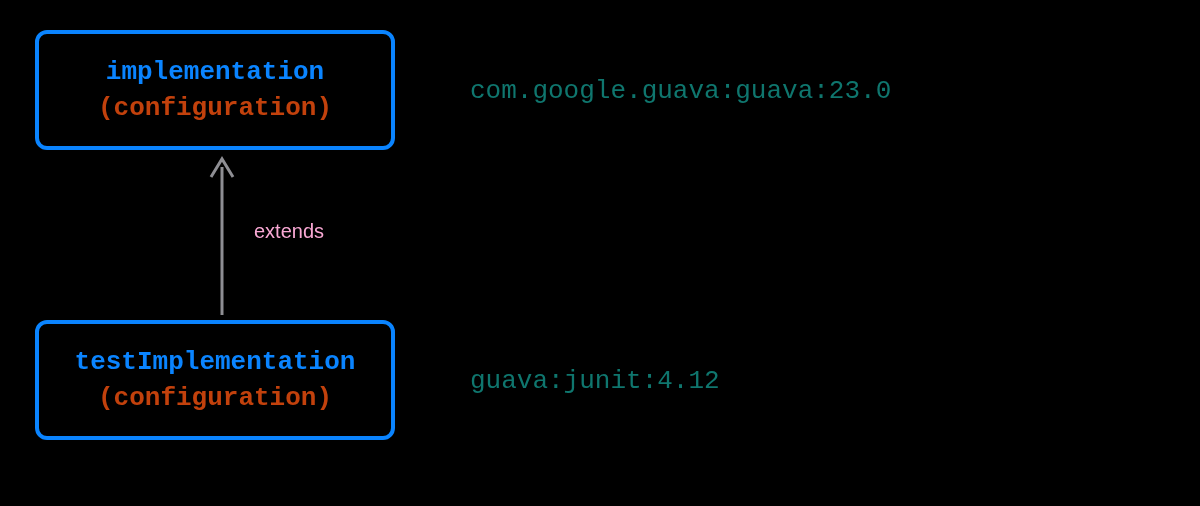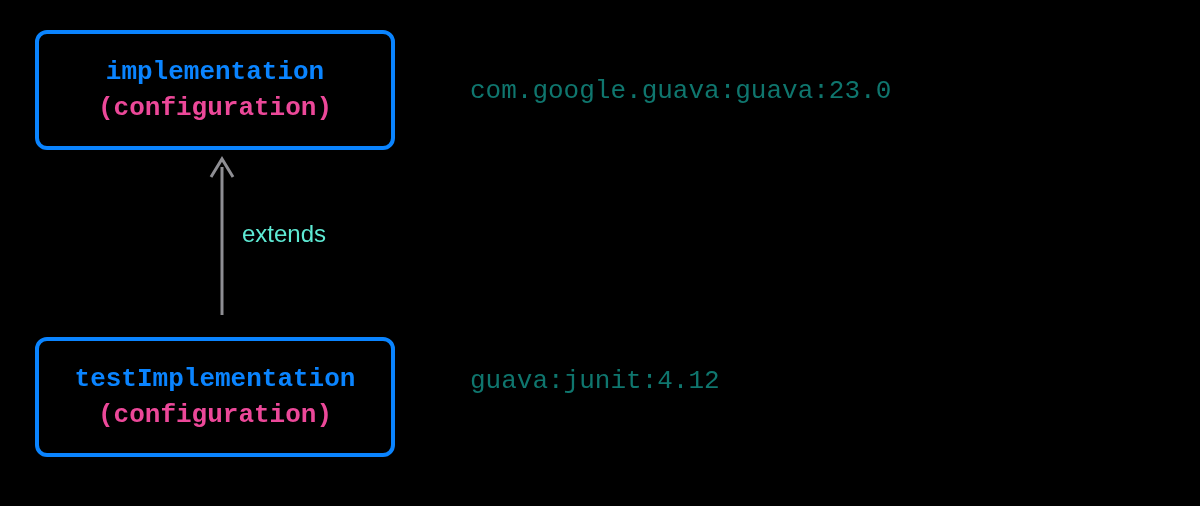--- a/index.html
+++ b/index.html
@@ -30,32 +30,32 @@
       padding: 20px 30px;
     }
     .config-box-top {
       left: 35px;
       top: 30px;
       width: 360px;
       height: 120px;
     }
     .config-box-bottom {
       left: 35px;
-      top: 337px;
+      top: 320px;
       width: 360px;
       height: 120px;
     }
     .config-name {
       color: #0a84ff;
       font-size: 26px;
       font-weight: bold;
       line-height: 1.4;
     }
     .config-type {
-      color: #ec4899;
+      color: #c2410c;
       font-size: 26px;
       font-weight: bold;
       line-height: 1.4;
     }
     .dependency-label {
       position: absolute;
       color: #0f766e;
       font-size: 26px;
       font-family: "SF Mono", "Monaco", "Consolas", "Courier New", monospace;
     }
@@ -69,24 +69,24 @@
     }
     .arrow-container {
       position: absolute;
       left: 207px;
       top: 155px;
       width: 30px;
       height: 160px;
     }
     .extends-label {
       position: absolute;
-      left: 242px;
+      left: 254px;
       top: 220px;
-      color: #5eead4;
-      font-size: 24px;
+      color: #f9a8d4;
+      font-size: 20px;
       font-family: -apple-system, "Helvetica Neue", Arial, sans-serif;
     }
     svg.arrow {
       width: 100%;
       height: 100%;
     }
   </style>
 </head>
 <body>
 

